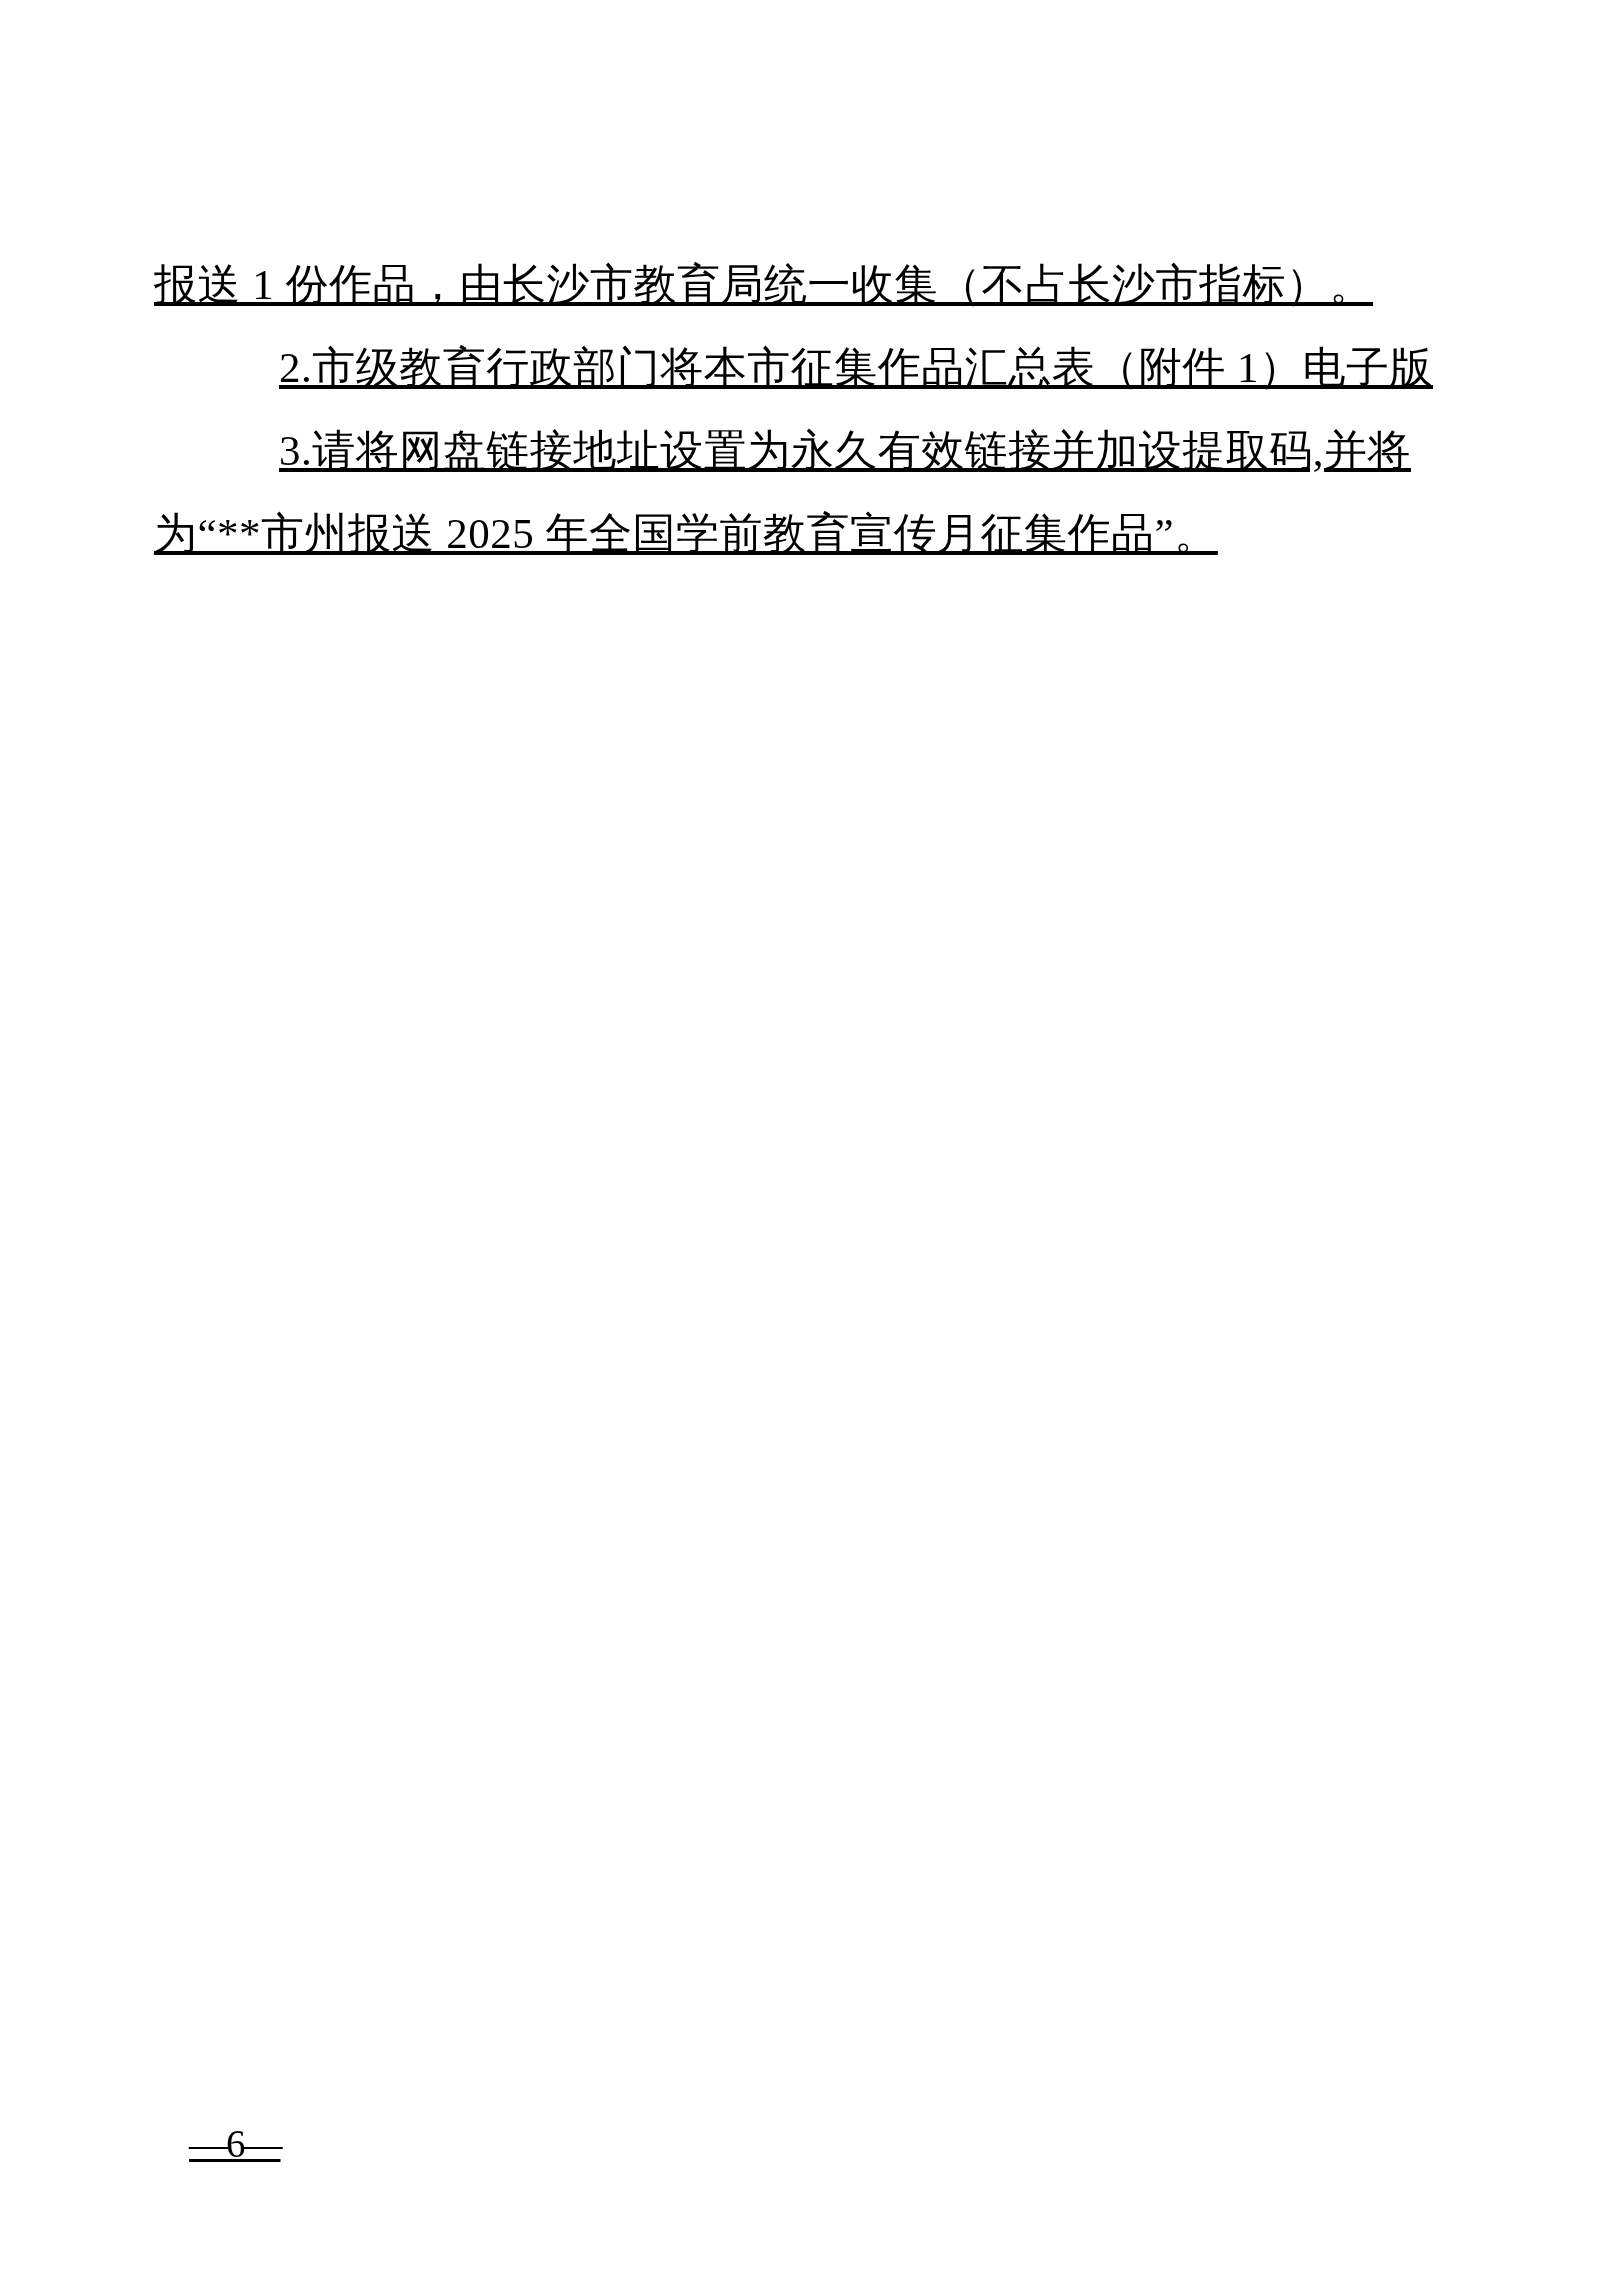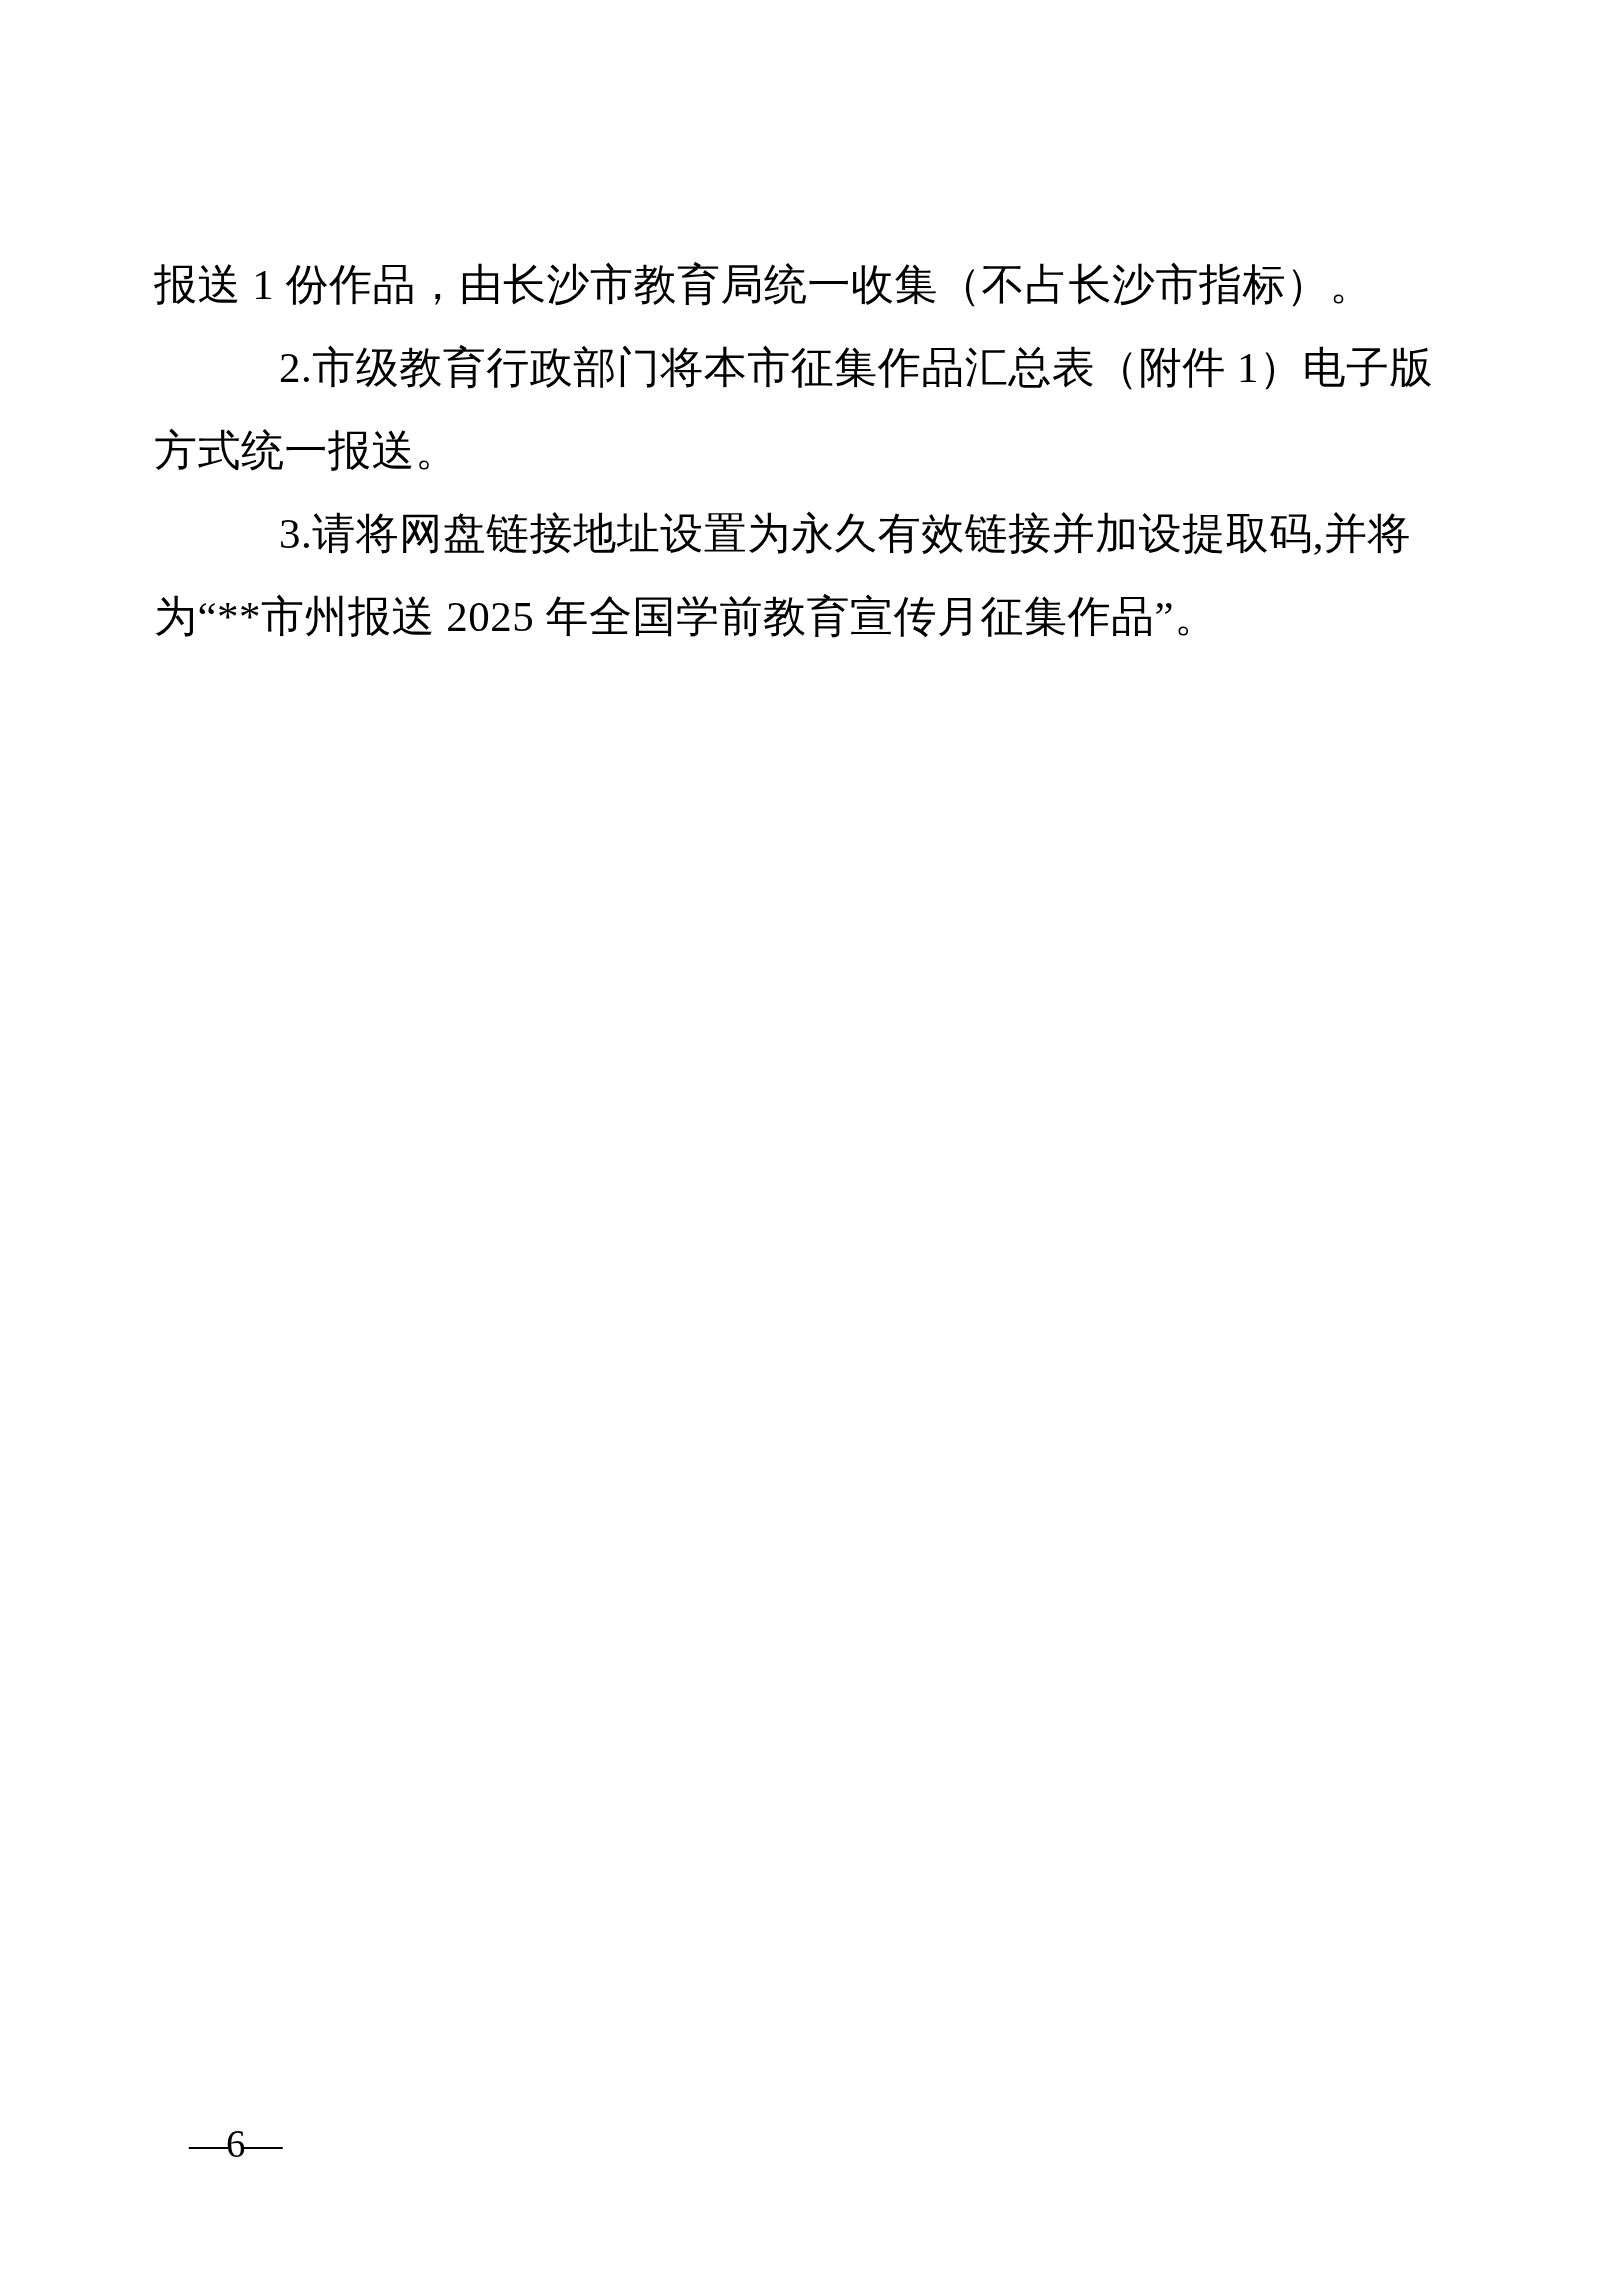--- a/index.html
+++ b/index.html
@@ -1,15 +1,15 @@
 <!DOCTYPE html>
 <html><head>
 <meta charset="utf-8">
 <style>
-  * { margin: 0; padding: 0; box-sizing: border-box; }
+  * { margin: 0; padding: 0; box-sizing: border-box; text-decoration: underline; }
 
   html, body {
     background: #ffffff;
   }
 
   .doc-page {
     position: relative;
     width: 1621px;
     height: 2293px;
     background: #ffffff;
@@ -48,21 +48,20 @@
   }
 </style>
 </head>
 <body>
 
 <div class="doc-page">
 
   <div class="content">
     <div class="line">报送 1 份作品，由长沙市教育局统一收集（不占长沙市指标）。</div>
     <div class="line indent">2.市级教育行政部门将本市征集作品汇总表（附件 1）电子版</div>
-    <div class="line">方式统一报送。</div>
     <div class="line indent">3.请将网盘链接地址设置为永久有效链接并加设提取码,并将</div>
     <div class="line">为“**市州报送 2025 年全国学前教育宣传月征集作品”。</div>
   </div>
 
   <div class="footer">—6—</div>
 
 </div>
 
 
 </body></html>

